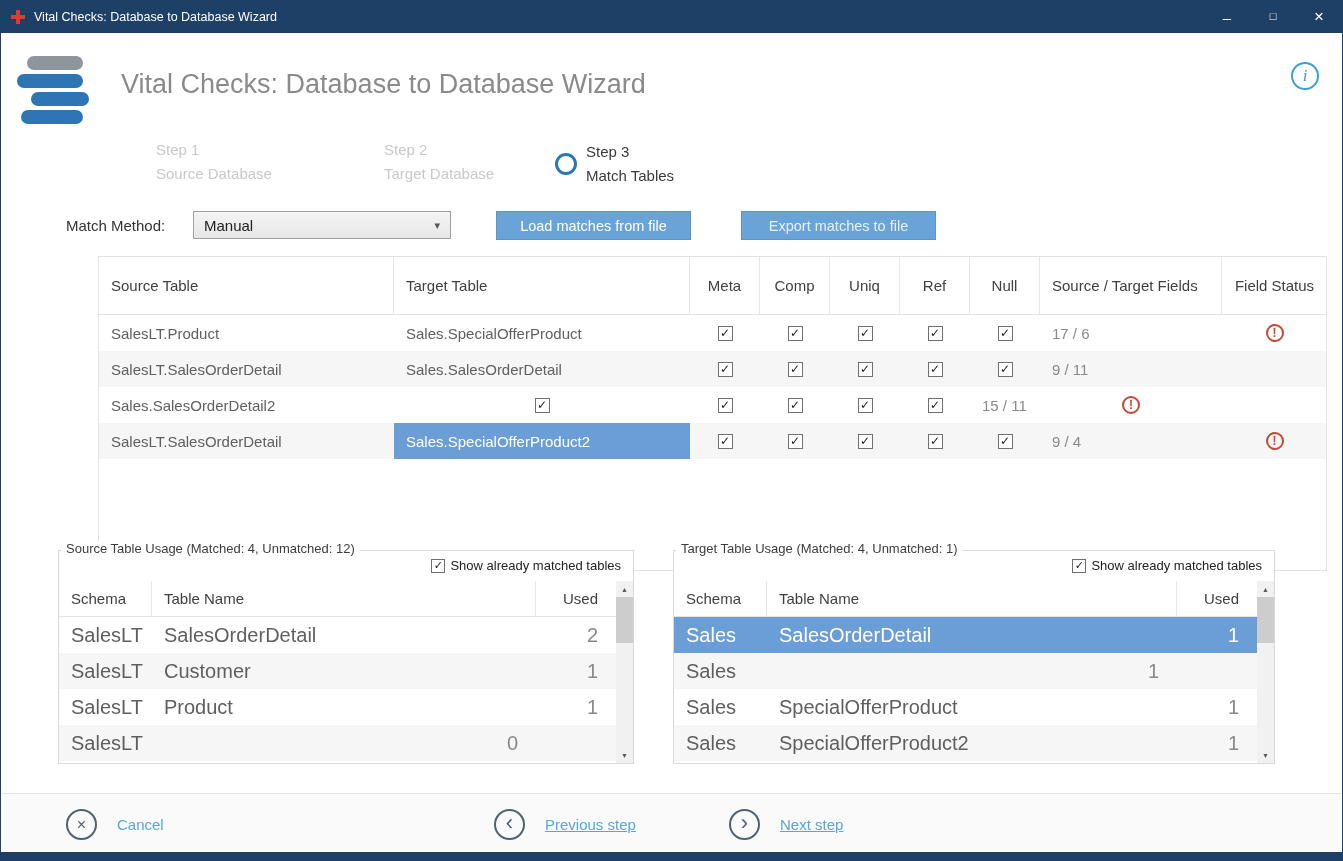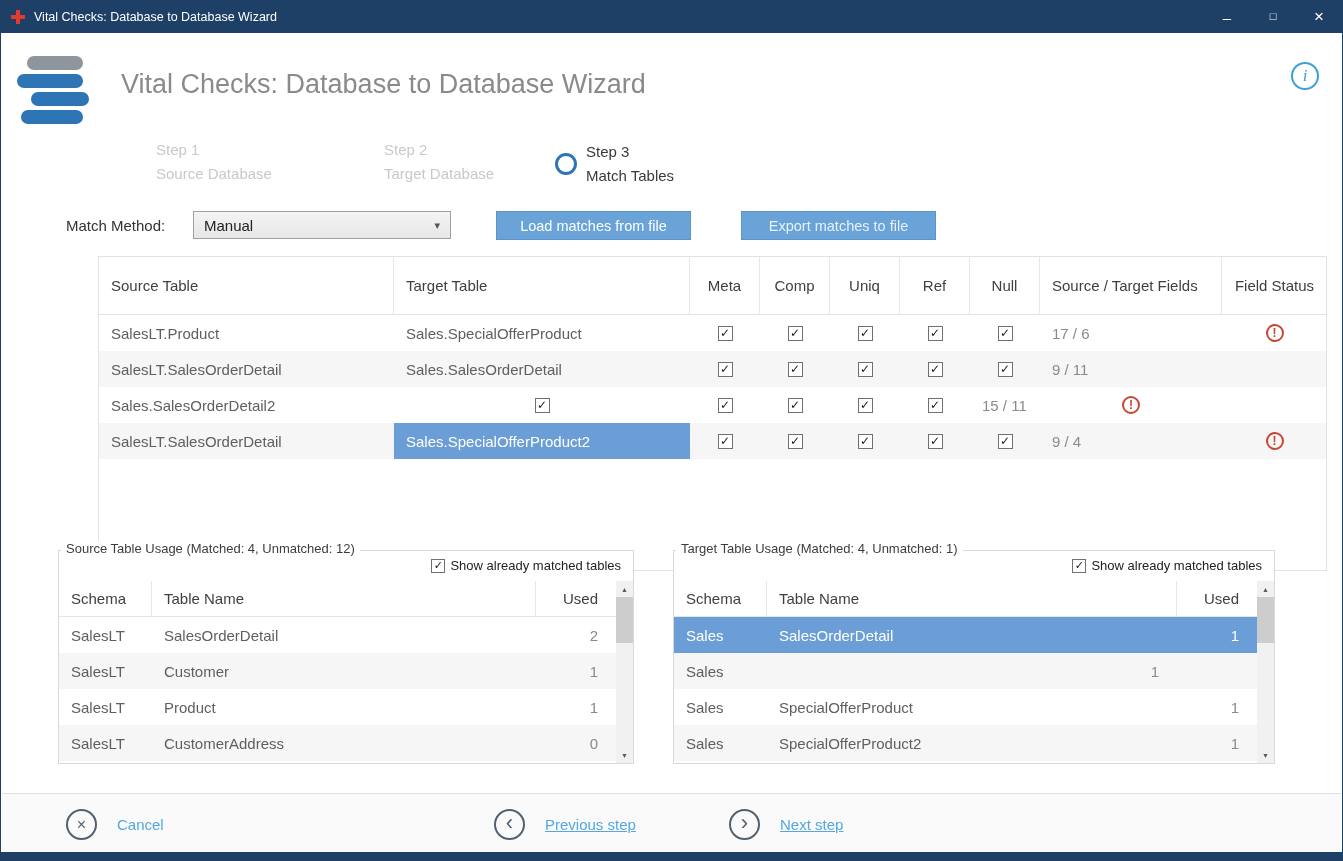--- a/index.html
+++ b/index.html
@@ -66,21 +66,21 @@
   .show-matched { position:absolute; top:7px; right:12px; display:flex; align-items:center; gap:5px; font-size:13px; color:#222; }
   .cb.small { width:14px; height:14px; font-size:11px; }
   .u-table { position:absolute; top:30px; left:0; right:17px; bottom:0; overflow:hidden; }
   .u-header, .u-row { display:grid; grid-template-columns:93px 1fr 80px; height:36px; }
   .u-header { border-bottom:1px solid #e4e4e4; }
   .u-h { display:flex; align-items:center; padding:0 12px; font-size:15px; color:#3f3f3f; border-right:1px solid #e8e8e8; }
   .u-h.used { justify-content:flex-end; padding-right:18px; border-right:none; }
   .u-row.alt { background:#f6f6f6; }
   .u-row.sel { background:#6b9ed6; }
   .u-row.sel .uc { color:#fff; }
-  .uc { display:flex; align-items:center; padding:0 12px; font-size:15px; color:#5f5f5f; overflow:hidden; white-space:nowrap; }
+  .uc { display:flex; align-items:center; padding:0 12px; font-size:20px; color:#5f5f5f; overflow:hidden; white-space:nowrap; }
   .uc.used { justify-content:flex-end; padding-right:18px; color:#8a8a8a; }
 
   
   .scrollbar { position:absolute; top:30px; right:0; bottom:0; width:17px; background:#f1f1f1; display:flex; flex-direction:column; align-items:center; }
   .sb-arrow { height:16px; width:100%; display:flex; align-items:center; justify-content:center; font-size:7px; color:#5a5a5a; }
   .sb-arrow.down { margin-top:auto; }
   .sb-thumb { width:100%; height:46px; background:#cdcdcd; }
 
   
   .footer { position:absolute; left:1px; right:1px; top:792px; height:61px; background:#fafafa; border-top:1px solid #e3e3e3; }
@@ -268,21 +268,20 @@
             <div class="uc">Customer</div>
             <div class="uc used">1</div>
           </div>
           <div class="u-row">
             <div class="uc">SalesLT</div>
             <div class="uc">Product</div>
             <div class="uc used">1</div>
           </div>
           <div class="u-row alt">
             <div class="uc">SalesLT</div>
-            <div class="uc">CustomerAddress</div>
             <div class="uc used">0</div>
           </div>
         </div>
     </div>
     <div class="scrollbar">
       <span class="sb-arrow">▲</span>
       <span class="sb-thumb"></span>
       <span class="sb-arrow down">▼</span>
     </div>
   </div>

